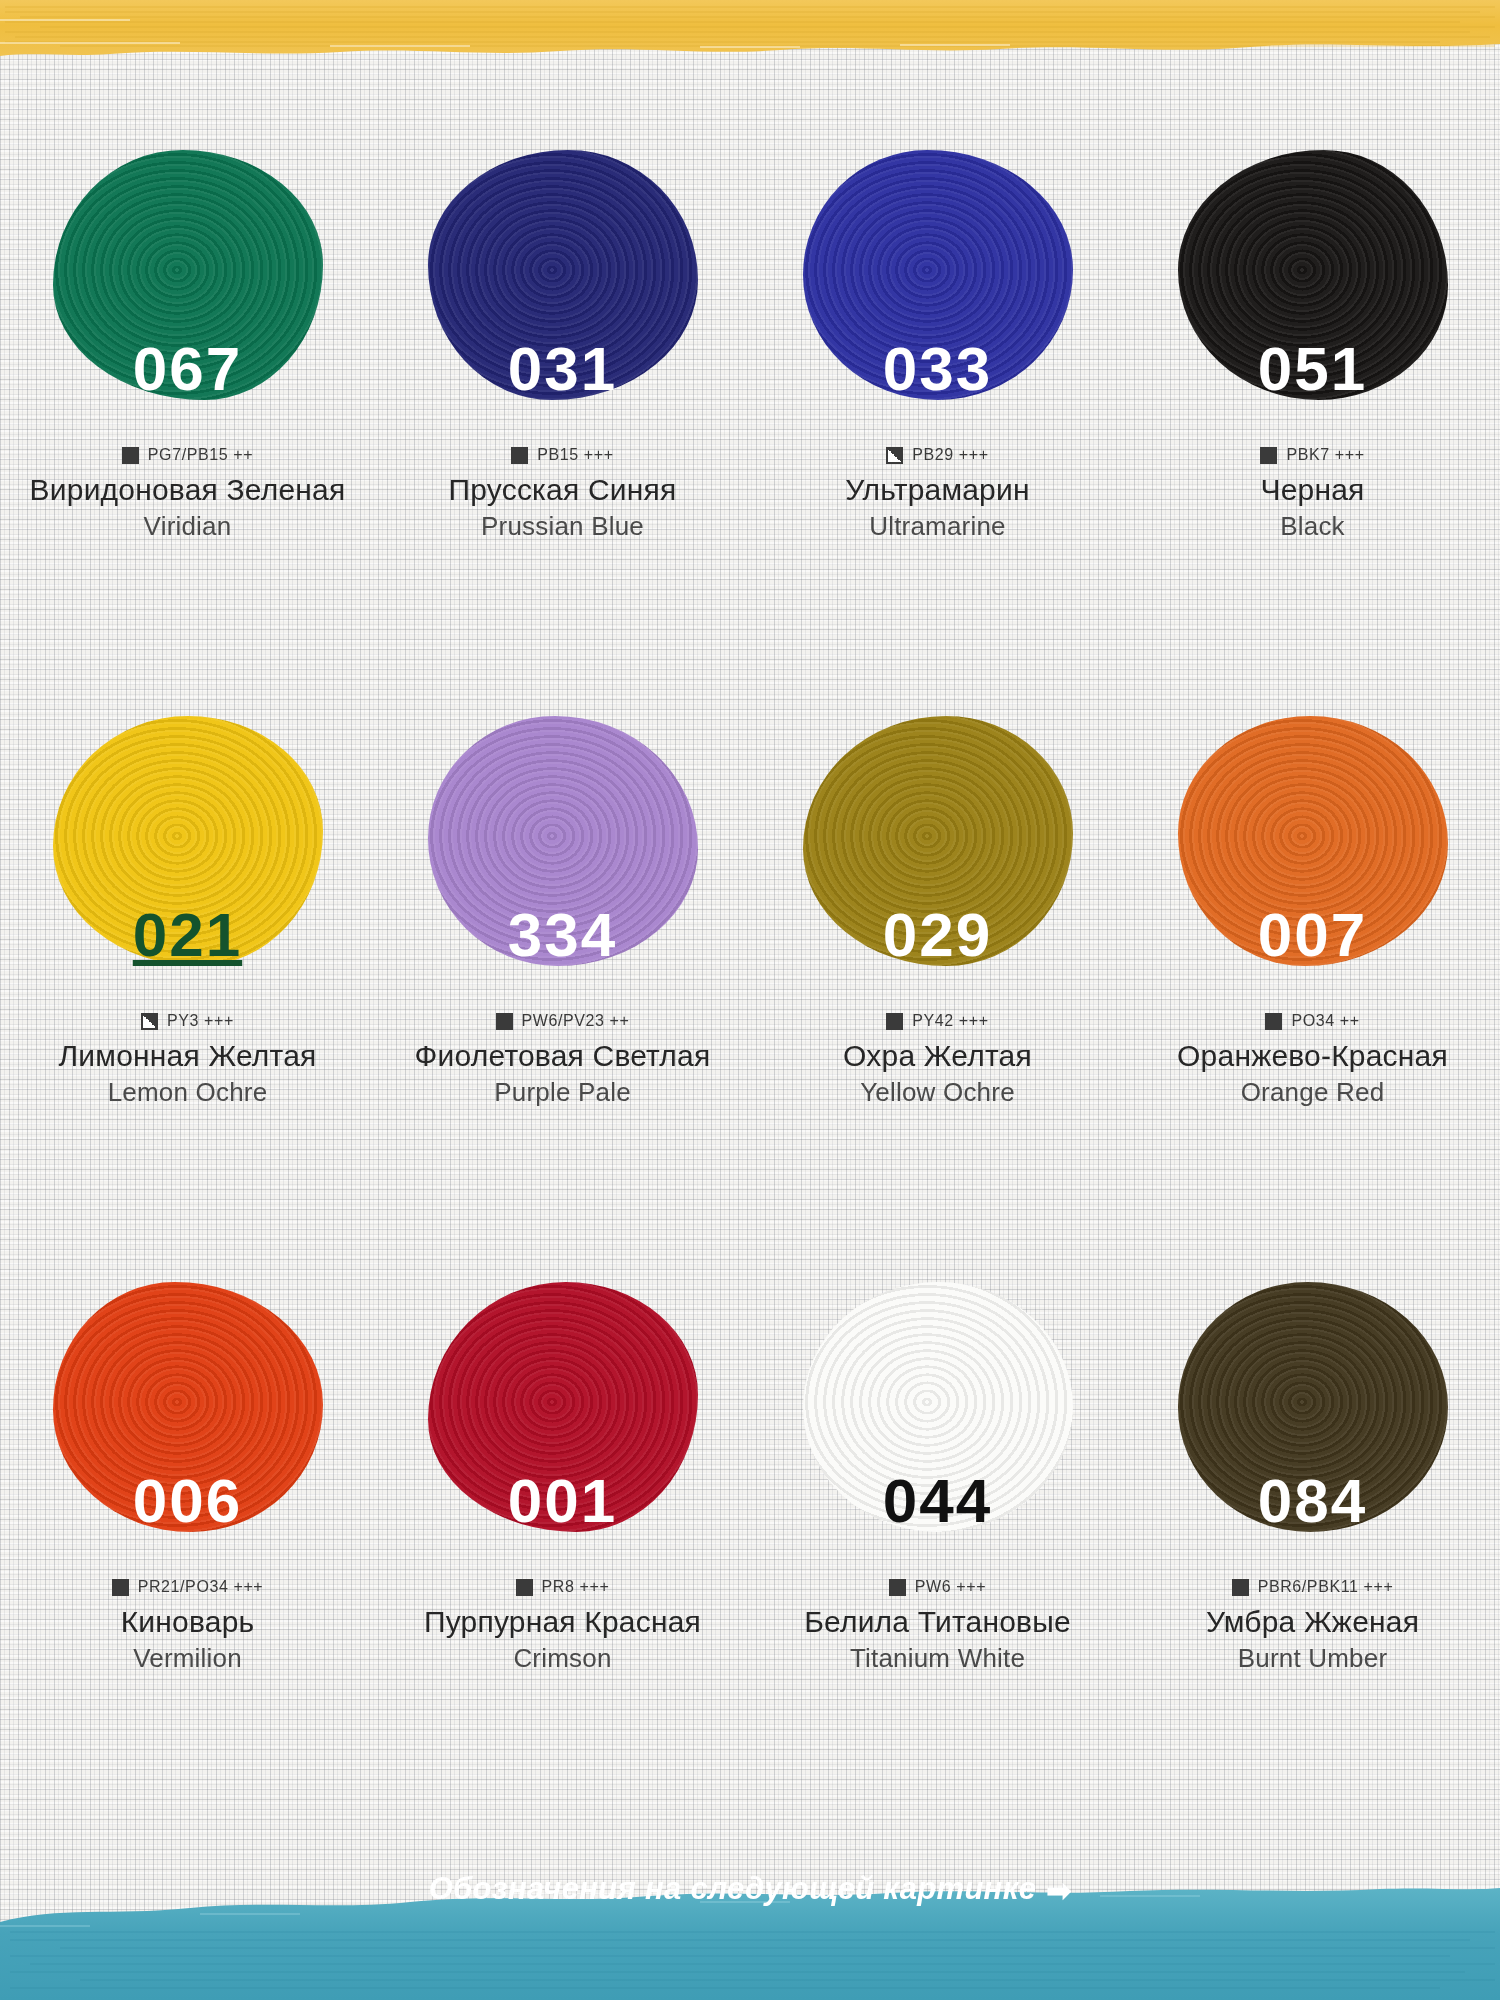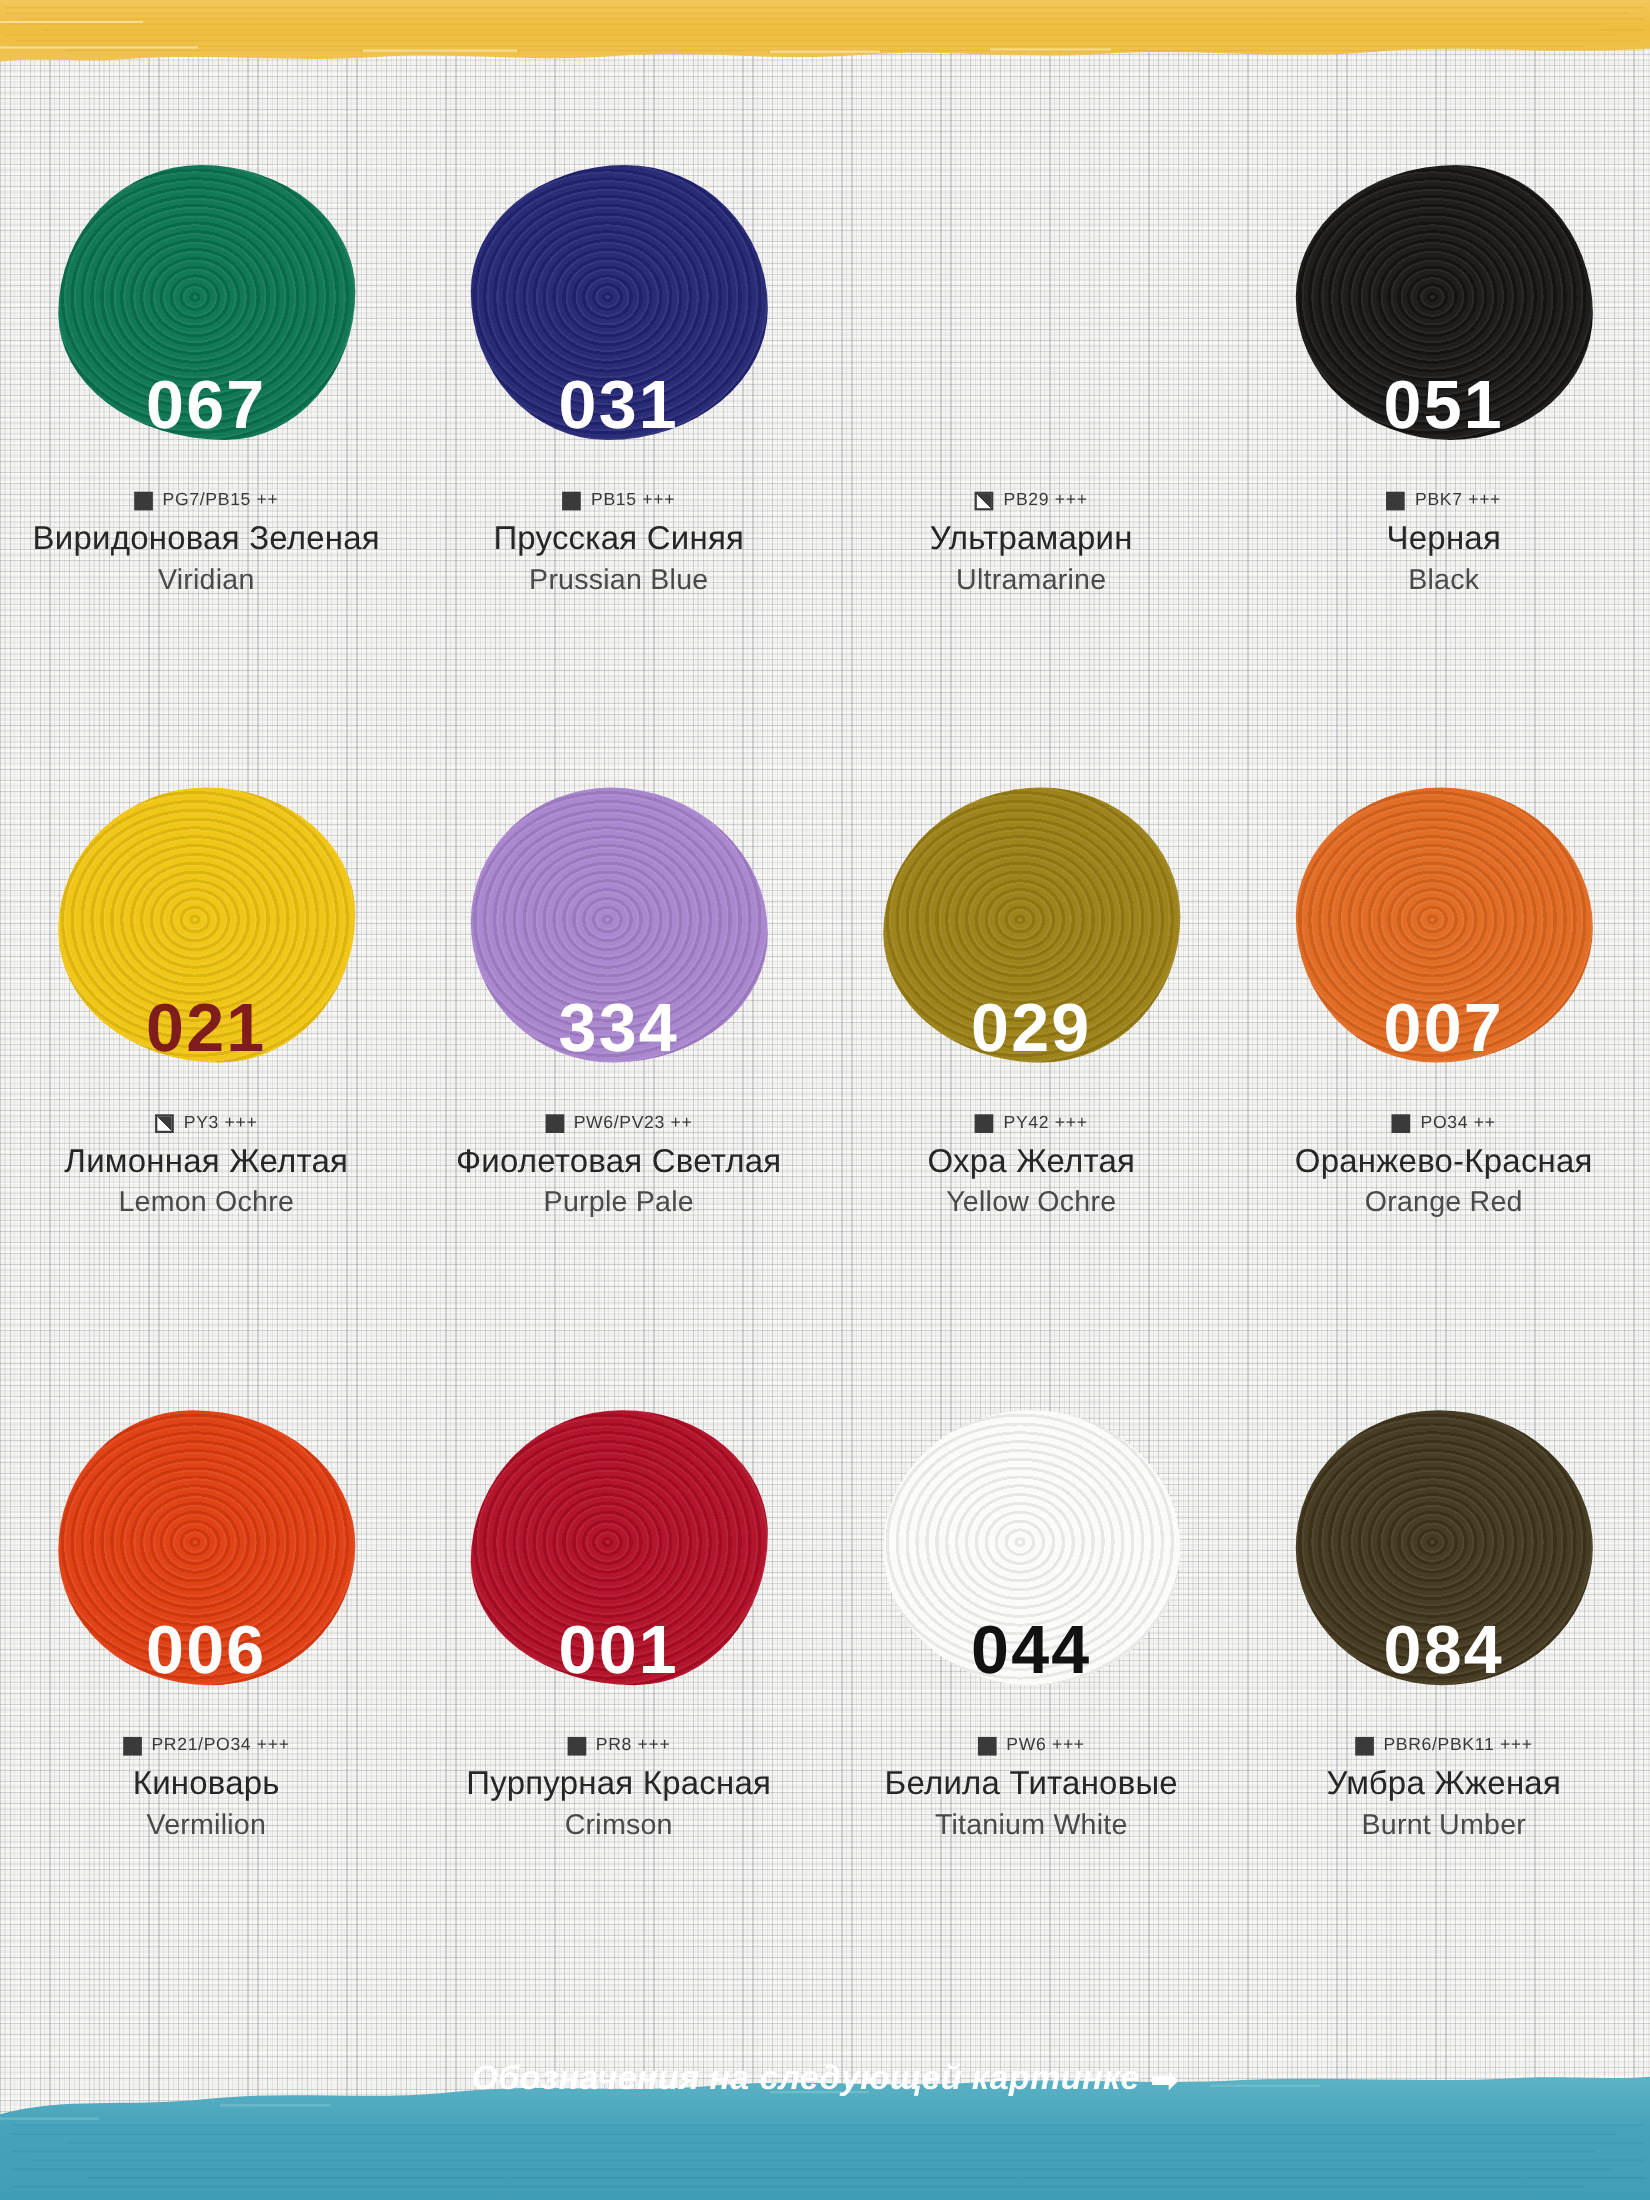--- a/index.html
+++ b/index.html
@@ -188,20 +188,25 @@
       <div class="pig">
         <span class="sq full"></span>
         <span>PB15 +++</span>
       </div>
       <div class="ru">Прусская Синяя</div>
       <div class="en">Prussian Blue</div>
     </div>
   </div>
 
   <div class="cell">
+    <div class="blob-wrap">
+      <div class="blob" style="background: rgb(43, 46, 160); border-radius: 46% 54% 50% 50% / 50% 48% 52% 50%;">
+        <span class="num" style="color: rgb(255, 255, 255);">033</span>
+      </div>
+    </div>
     <div class="labels">
       <div class="pig">
         <span class="sq half"></span>
         <span>PB29 +++</span>
       </div>
       <div class="ru">Ультрамарин</div>
       <div class="en">Ultramarine</div>
     </div>
   </div>
 
@@ -217,21 +222,21 @@
         <span>PBK7 +++</span>
       </div>
       <div class="ru">Черная</div>
       <div class="en">Black</div>
     </div>
   </div>
 
   <div class="cell">
     <div class="blob-wrap">
       <div class="blob" style="background: rgb(240, 196, 16); border-radius: 50% 50% 46% 54% / 52% 46% 54% 48%;">
-        <span class="num" style="color: #7f1d1d;">021</span>
+        <span class="num" style="color: #14532d; text-decoration: underline;">021</span>
       </div>
     </div>
     <div class="labels">
       <div class="pig">
         <span class="sq half"></span>
         <span>PY3 +++</span>
       </div>
       <div class="ru">Лимонная Желтая</div>
       <div class="en">Lemon Ochre</div>
     </div>

